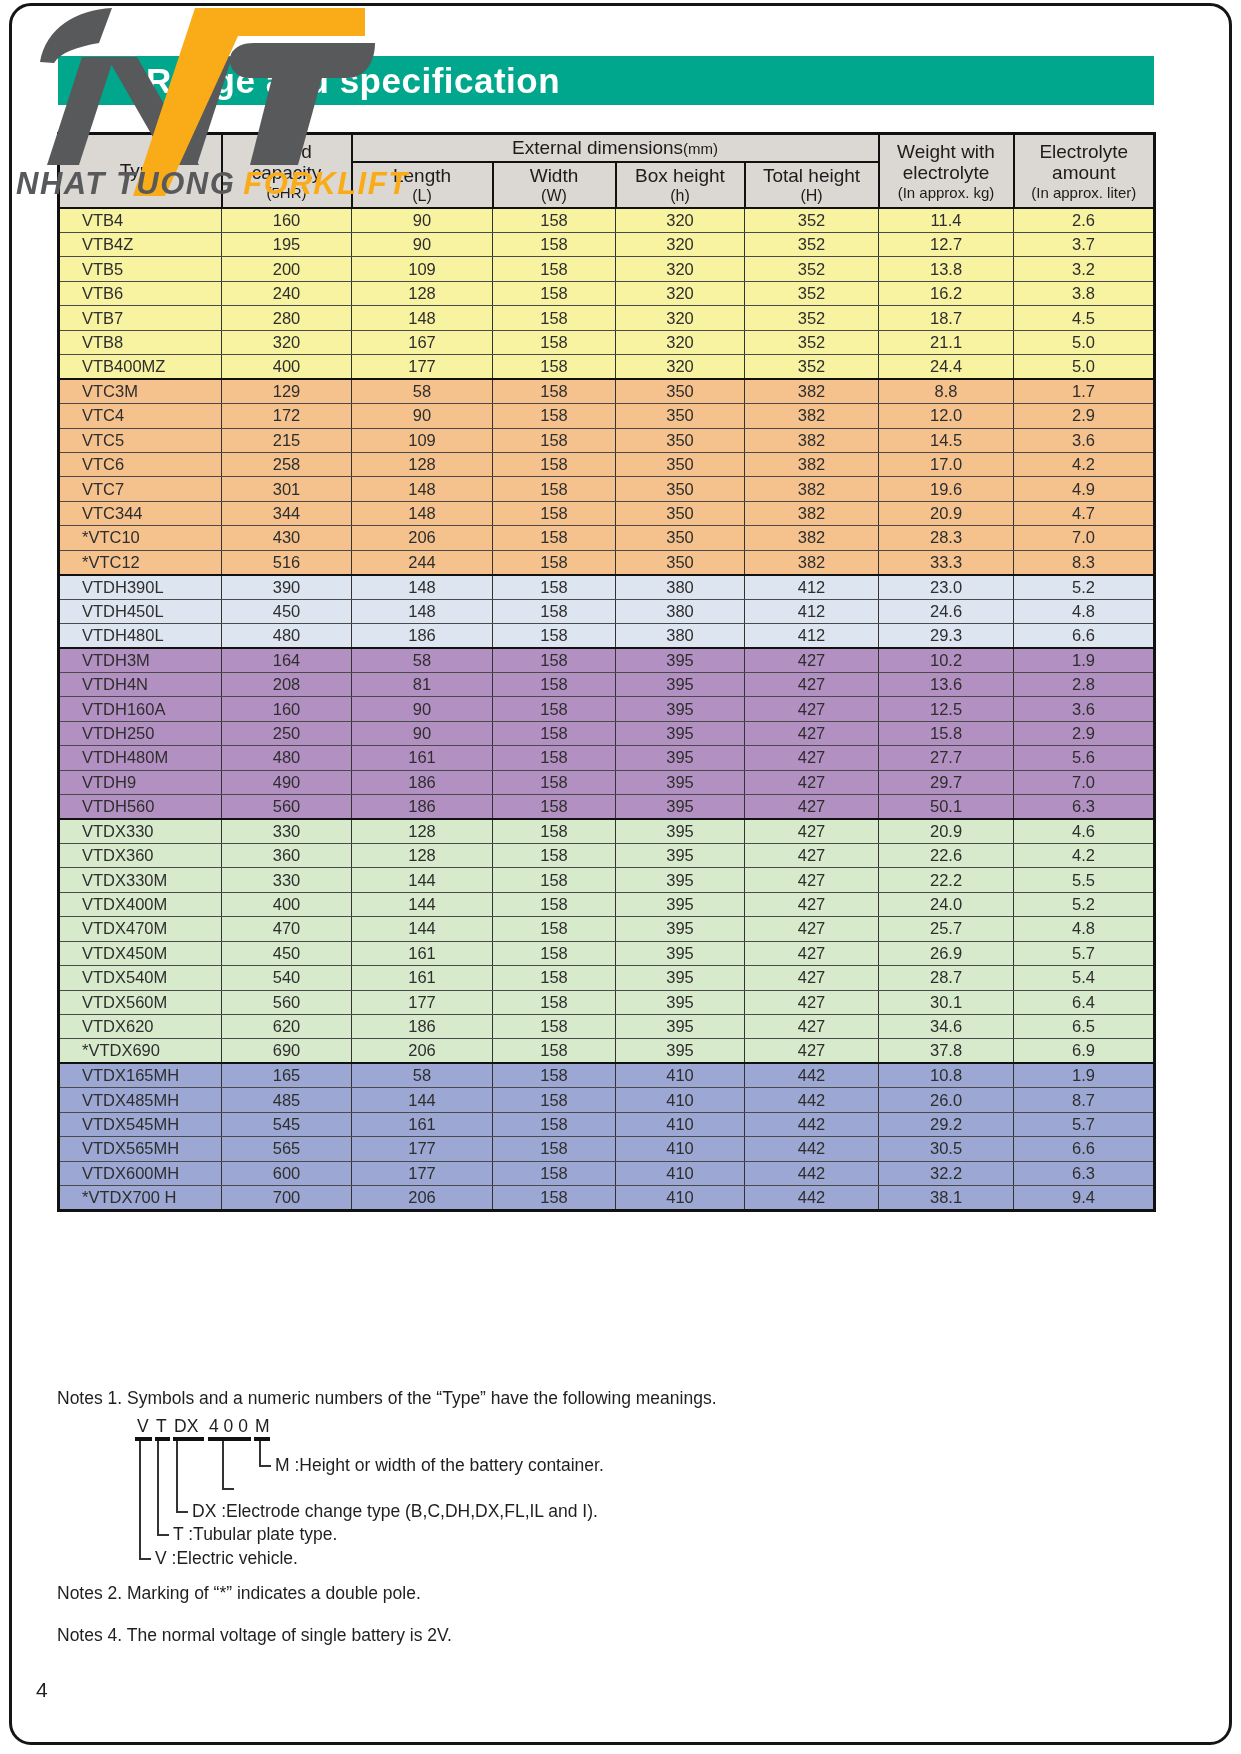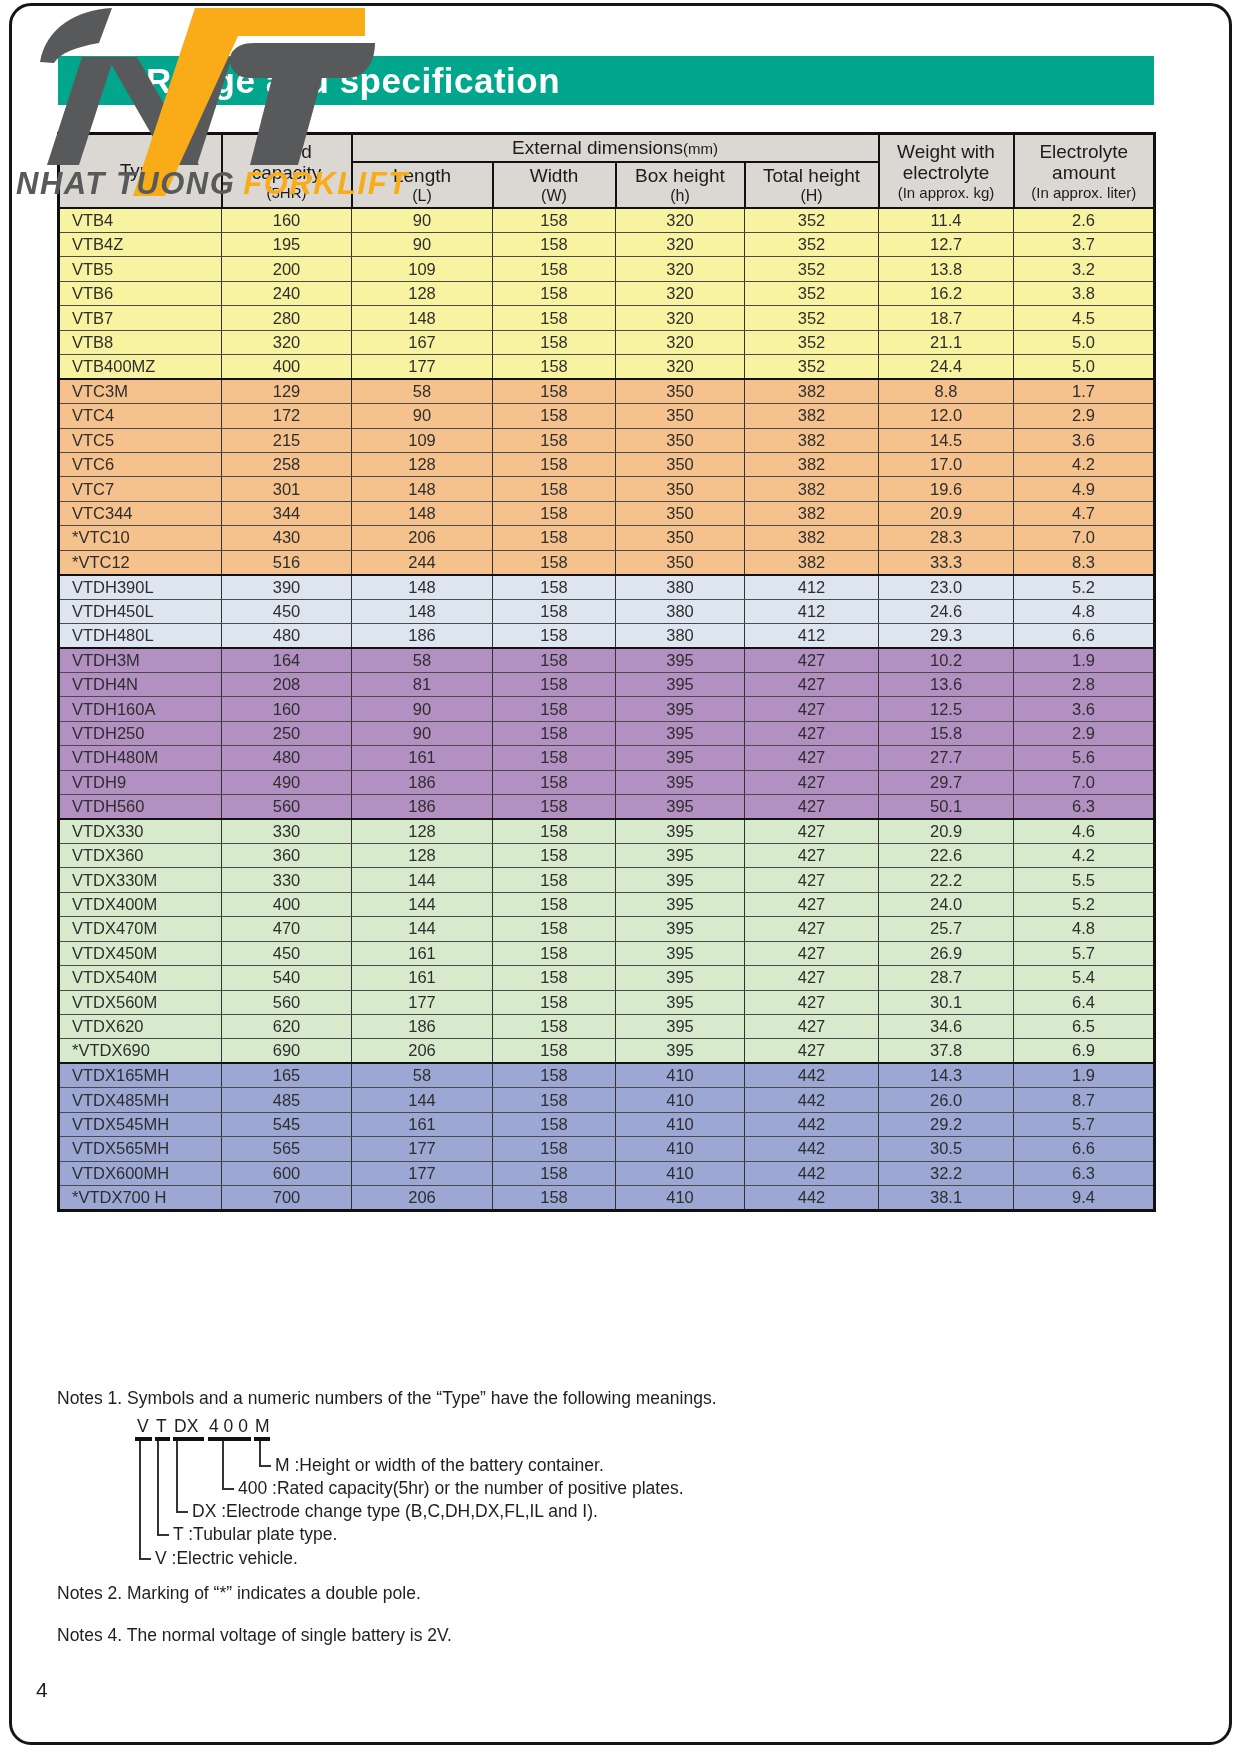--- a/index.html
+++ b/index.html
@@ -23,21 +23,21 @@
   table.spec{border:3px solid #111;}
   table.spec th{background:#DBD8D3;border:2px solid #111;font-weight:normal;
         font-size:19px;color:#1c1c1c;padding:2px 0;line-height:1.15;}
   table.spec th .unit{font-size:16px;}
   table.spec th .small{font-size:15px;}
   table.spec td{border-left:1.6px solid #333;border-right:1.6px solid #333;
         border-top:1.3px solid #4a4a4a;border-bottom:1.3px solid #4a4a4a;
         height:24.45px;padding:0;font-size:16.5px;color:#2e2e2e;text-align:center;
         background:var(--row-bg,#fff);box-sizing:border-box;}
   table.spec tr.group-start td{border-top:2.6px solid #111;}
-  table.spec td.type-col{text-align:left;padding-left:12px;}
+  table.spec td.type-col{text-align:left;padding-left:22px;}
   th.h-top{height:33px;}
   th.h-sub{height:34px;}
 
   
   .note-line{position:absolute;font-size:17.5px;color:#1f1f1f;white-space:nowrap;}
   .diagram-code span{position:absolute;font-size:17.5px;color:#1f1f1f;}
   .u-bar{position:absolute;height:4px;background:#111;}
   .conn{position:absolute;width:10px;border-left:2px solid #333;border-bottom:2px solid #333;}
   .d-label{position:absolute;font-size:17.5px;color:#1f1f1f;white-space:nowrap;}
   .page-num{position:absolute;left:36px;top:1678px;font-size:21px;color:#1f1f1f;}
@@ -472,21 +472,21 @@
           <td>37.8</td>
           <td>6.9</td>
         </tr>
         <tr class="group-start" style="--row-bg: #9CA7D3;">
           <td class="type-col">VTDX165MH</td>
           <td>165</td>
           <td>58</td>
           <td>158</td>
           <td>410</td>
           <td>442</td>
-          <td>14.3</td>
+          <td>10.8</td>
           <td>1.9</td>
         </tr>
         <tr style="--row-bg: #9CA7D3;">
           <td class="type-col">VTDX485MH</td>
           <td>485</td>
           <td>144</td>
           <td>158</td>
           <td>410</td>
           <td>442</td>
           <td>26.0</td>
@@ -550,21 +550,20 @@
   <div class="u-bar" style="left:208px;top:1437px;width:43px"></div>
   <div class="u-bar" style="left:254px;top:1437px;width:16px"></div>
 
   <div class="conn" style="left:259px;top:1441px;height:24px"></div>
   <div class="conn" style="left:222px;top:1441px;height:47px"></div>
   <div class="conn" style="left:176px;top:1441px;height:70px"></div>
   <div class="conn" style="left:157px;top:1441px;height:93px"></div>
   <div class="conn" style="left:139px;top:1441px;height:117px"></div>
 
   <div class="d-label" style="left:275px;top:1455px">M :Height or width of the battery container.</div>
-  <div class="d-label" style="left:238px;top:1478px">400 :Rated capacity(5hr) or the number of positive plates.</div>
   <div class="d-label" style="left:192px;top:1501px">DX :Electrode change type (B,C,DH,DX,FL,IL and I).</div>
   <div class="d-label" style="left:173px;top:1524px">T :Tubular plate type.</div>
   <div class="d-label" style="left:155px;top:1548px">V :Electric vehicle.</div>
 
   <div class="note-line" style="left:57px;top:1583px">Notes 2. Marking of “*” indicates a double pole.</div>
   <div class="note-line" style="left:57px;top:1625px">Notes 4. The normal voltage of single battery is 2V.</div>
 
   <div class="page-num">4</div>
 </div>
 

